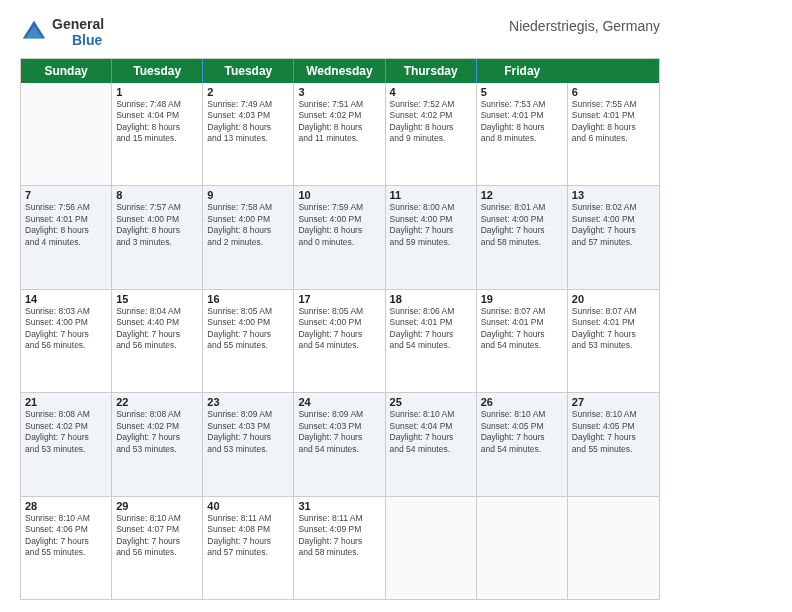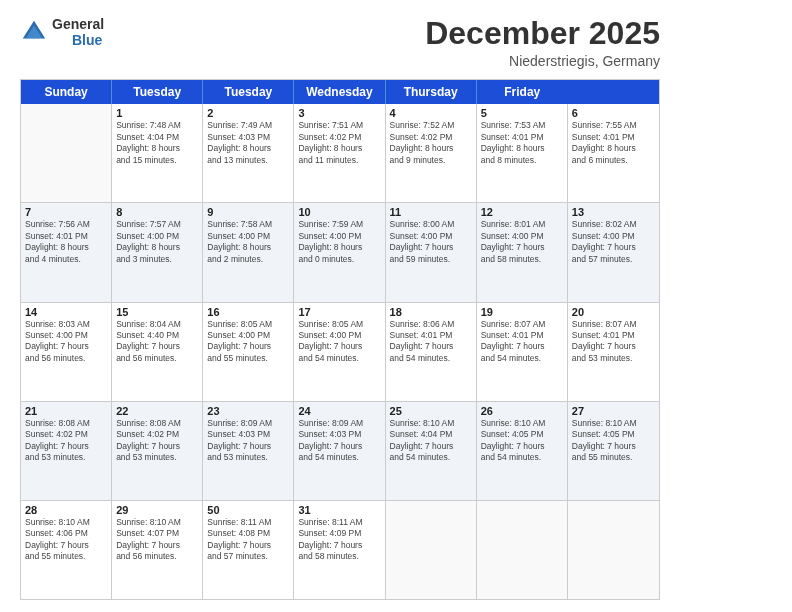--- a/index.html
+++ b/index.html
@@ -48,21 +48,21 @@
     }
     .calendar {
       flex: 1;
       display: flex;
       flex-direction: column;
       border: 1px solid #ccc;
     }
     .cal-header {
       display: grid;
       grid-template-columns: repeat(7, 1fr);
-      background: #1d4ed8;
+      background: #15803d;
     }
     .cal-header-cell {
       color: #fff;
       font-size: 12px;
       font-weight: bold;
       text-align: center;
       padding: 5px 2px;
       border-right: 1px solid #4a90d9;
     }
     .cal-header-cell:last-child { border-right: none; }
@@ -111,21 +111,20 @@
       <svg class="logo-icon" viewBox="0 0 30 30">
         <polygon points="15,3 27,22 3,22" fill="#2b6cb0"></polygon>
         <polygon points="15,8 24,22 6,22" fill="#5ba3e0" opacity="0.5"></polygon>
       </svg>
       <div>
         <div style="font-size:14px;font-weight:bold;color:#333;">General</div>
         <div style="font-size:14px;font-weight:bold;color:#2b6cb0;margin-left:20px;">Blue</div>
       </div>
     </div>
     <div class="title-block">
-      <div class="month-title">December 2025</div>
       <div class="location">Niederstriegis, Germany</div>
     </div>
   </div>
 
   <div class="calendar">
     <div class="cal-header">
     <div class="cal-header-cell">Sunday</div>
         <div class="cal-header-cell">Tuesday</div>
         <div class="cal-header-cell">Tuesday</div>
         <div class="cal-header-cell">Wednesday</div>
@@ -340,21 +339,21 @@
 and 55 minutes.</div>
           </div>
           <div class="cal-cell">
             <div class="day-num">29</div>
             <div class="day-info" style="white-space: pre-line;">Sunrise: 8:10 AM
 Sunset: 4:07 PM
 Daylight: 7 hours
 and 56 minutes.</div>
           </div>
           <div class="cal-cell">
-            <div class="day-num">50</div>
+            <div class="day-num">40</div>
             <div class="day-info" style="white-space: pre-line;">Sunrise: 8:11 AM
 Sunset: 4:08 PM
 Daylight: 7 hours
 and 57 minutes.</div>
           </div>
           <div class="cal-cell">
             <div class="day-num">31</div>
             <div class="day-info" style="white-space: pre-line;">Sunrise: 8:11 AM
 Sunset: 4:09 PM
 Daylight: 7 hours

